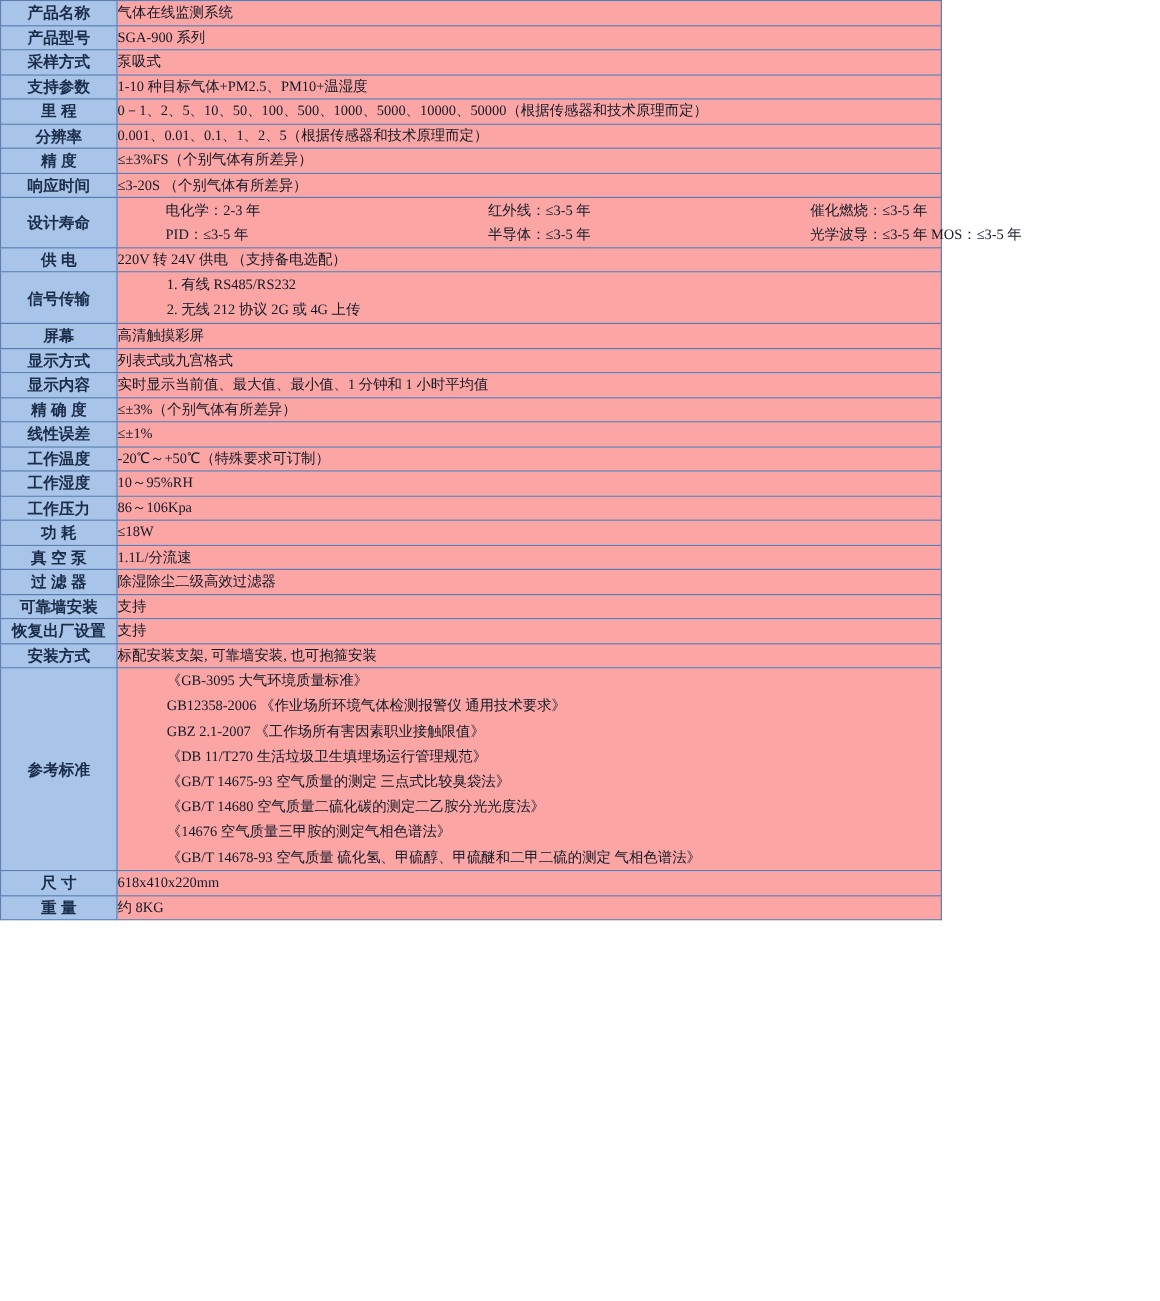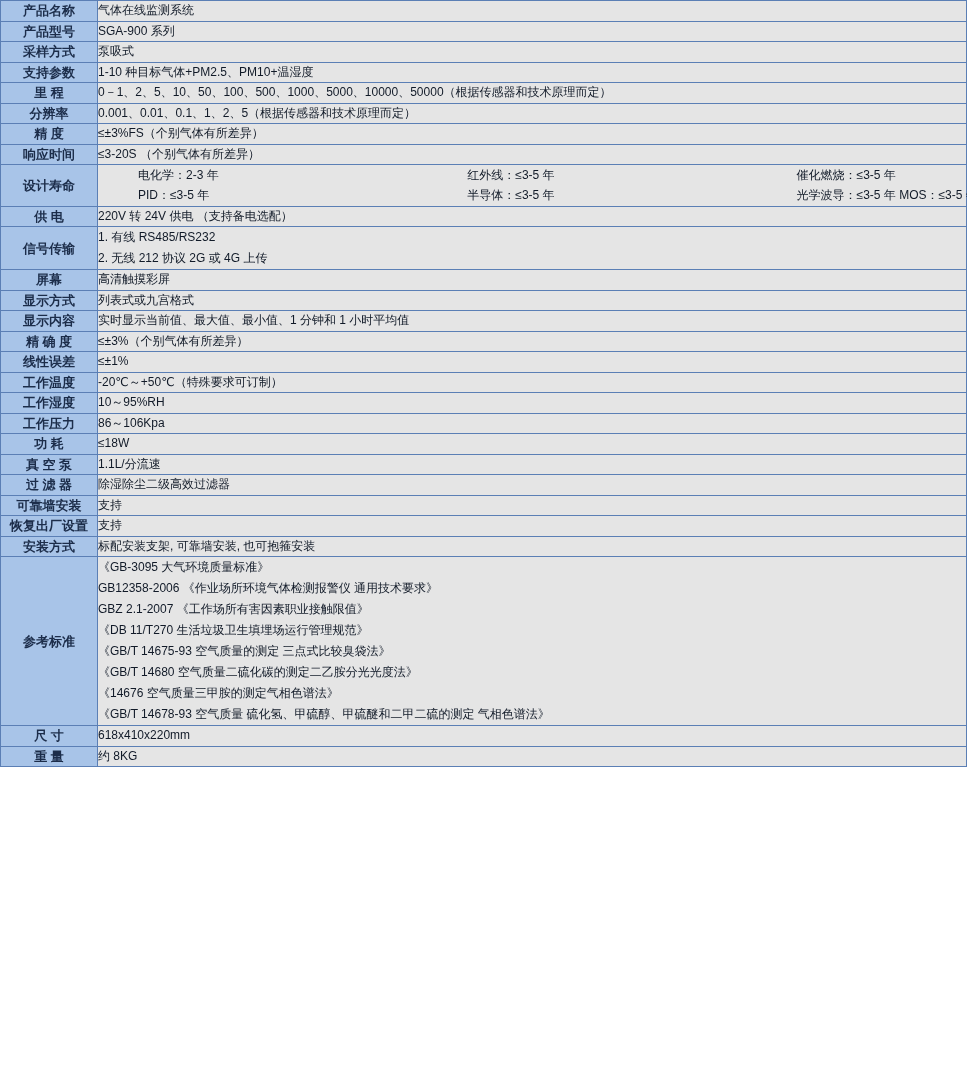--- a/index.html
+++ b/index.html
@@ -7,46 +7,47 @@
     padding: 0;
     background: #ffffff;
   }
   body {
     width: 967px;
     font-family: "Liberation Sans", "DejaVu Sans", sans-serif;
     color: #000000;
   }
   table.spec {
     border-collapse: collapse;
-    width: 967px;
+    width: 785px;
     table-layout: fixed;
     border: 1px solid #5b7fb5;
   }
   table.spec td {
     border: 1px solid #5b7fb5;
     vertical-align: middle;
     padding: 0;
   }
   td.label {
     width: 96px;
     background: #a8c4e8;
     text-align: center;
     font-weight: bold;
     font-size: 13px;
     color: #1c2d4a;
     padding: 7px 2px;
     line-height: 1.5;
     white-space: nowrap;
   }
   td.value {
-    background: #e5e5e5;
+    background: #fca5a5;
     font-size: 12px;
     color: #111a28;
     padding: 7px 8px;
     line-height: 1.6;
+    font-family: Liberation Serif, serif;
   }
   .value .line {
     display: block;
   }
   .life-grid {
     display: block;
   }
   .life-row {
     display: flex;
     width: 100%;
@@ -54,20 +55,21 @@
   .life-cell {
     flex: 0 0 33.33%;
     font-size: 12px;
     line-height: 1.7;
     white-space: nowrap;
     margin-left: 40px;
   }
   .std-list .line {
     line-height: 1.75;
     font-size: 12px;
+    margin-left: 41px;
   }
 </style>
 </head>
 <body>
 
 <table class="spec">
   <tbody>
       <tr>
         <td class="label">产品名称</td>
         <td class="value">气体在线监测系统</td>

